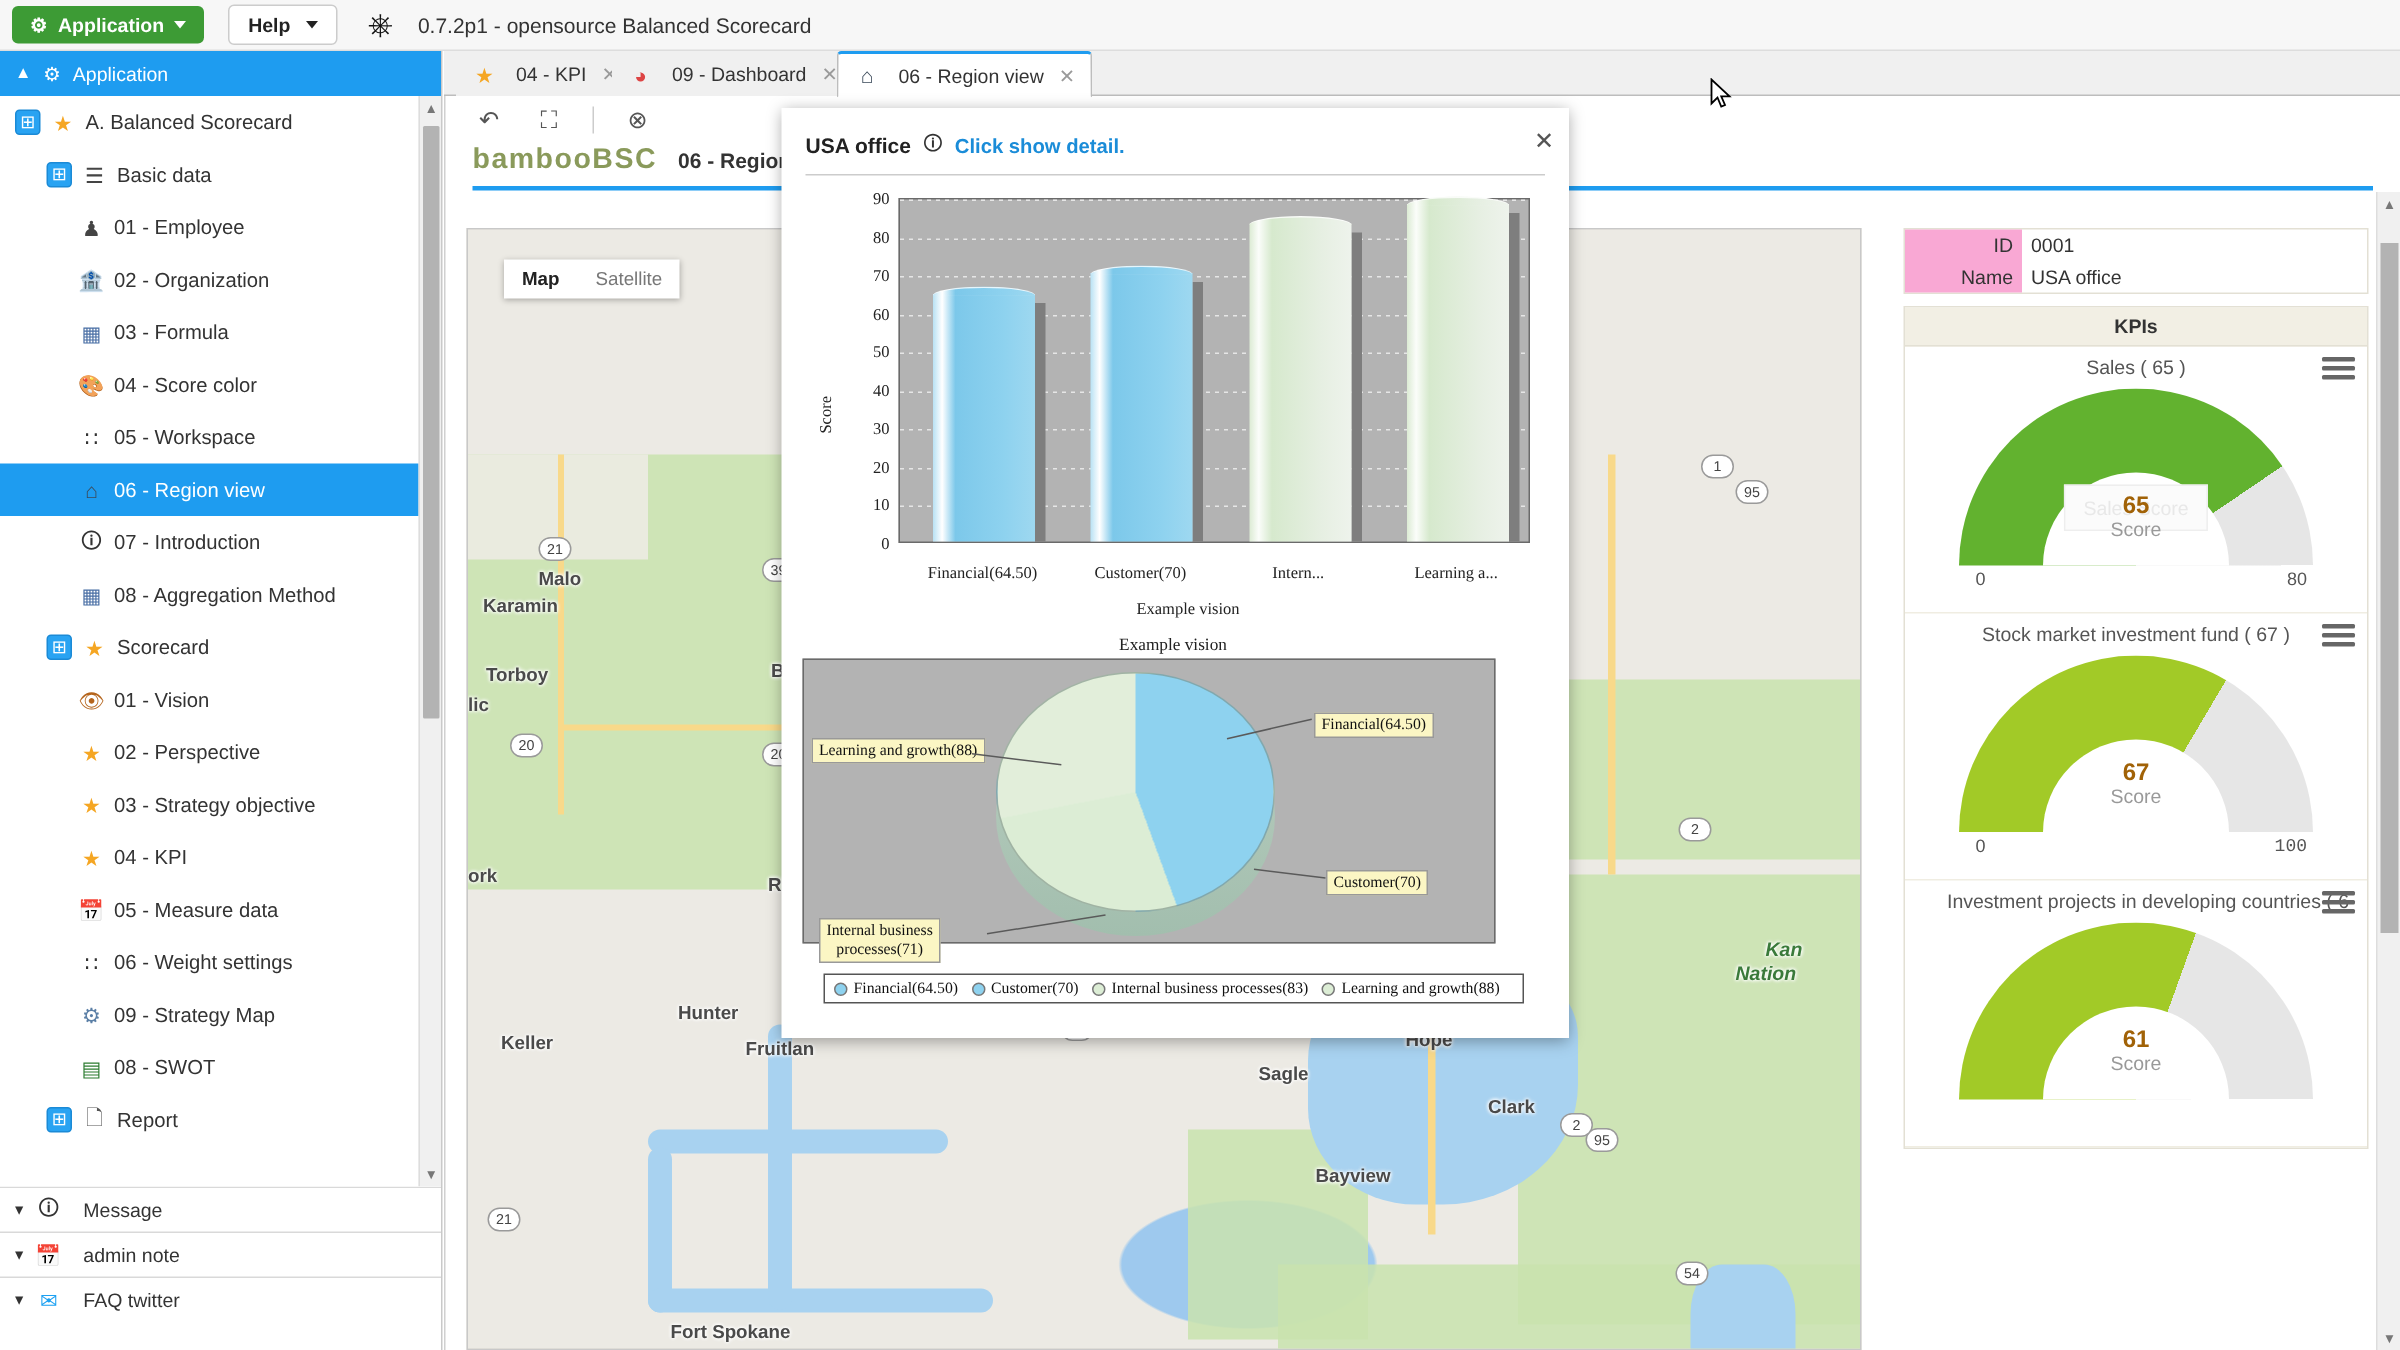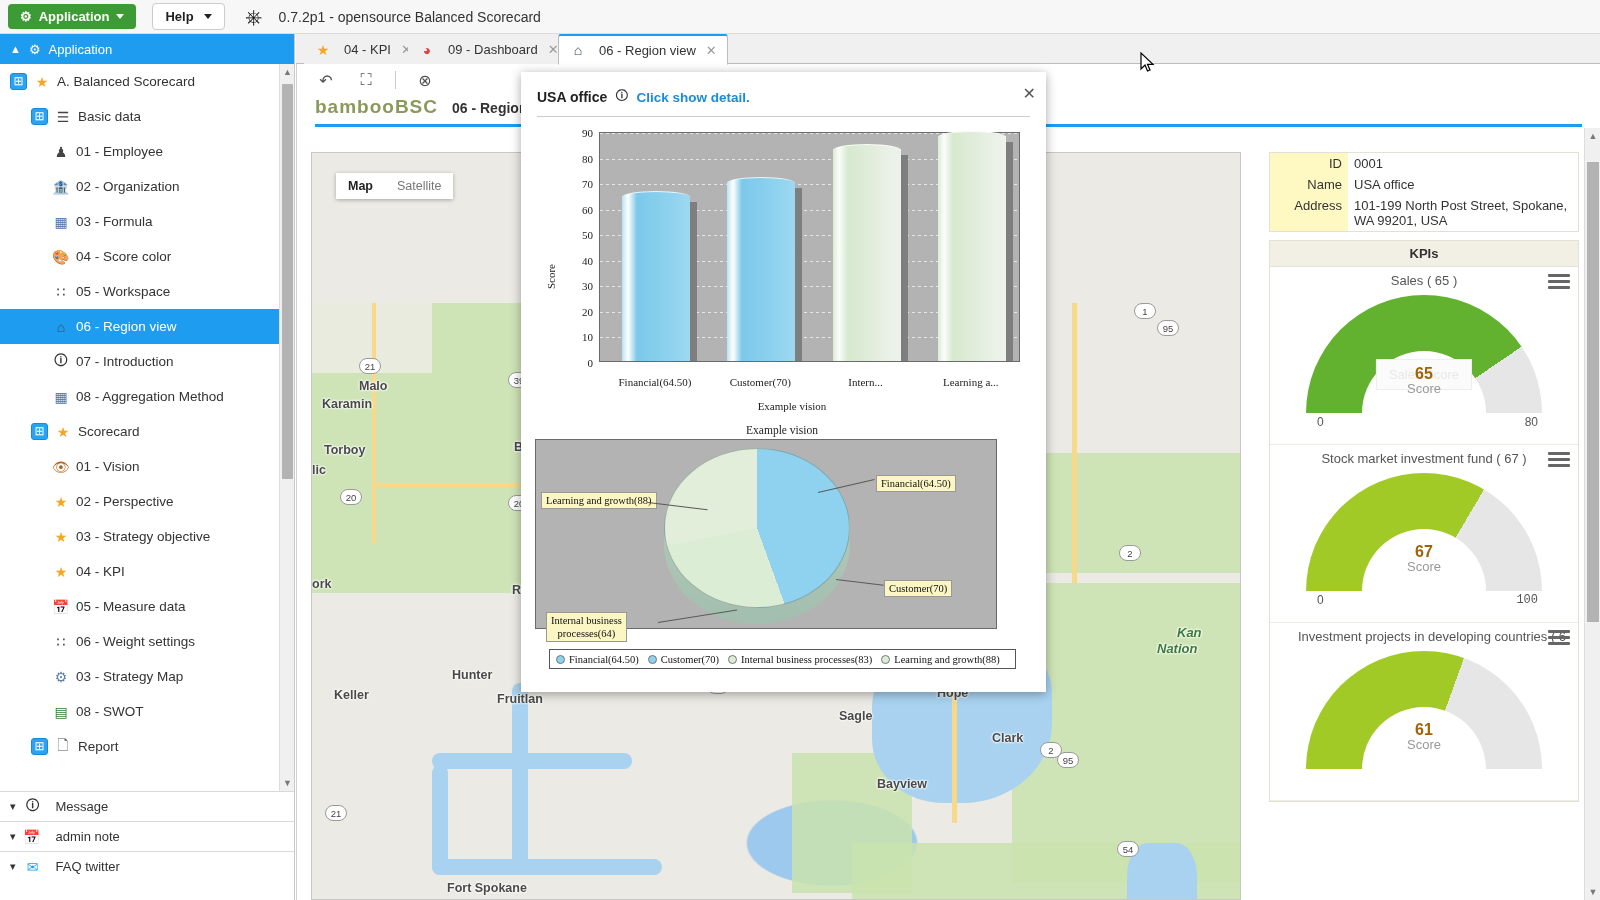--- a/index.html
+++ b/index.html
@@ -134,21 +134,21 @@
   #slider { position:relative; height:36px; }
   .slabel { position:absolute; top:0; transform:translateX(-50%); font-size:13px; color:#8a8a8a; }
   #strack { position:absolute; left:8px; right:80px; top:22px; height:4px; background:#1e88e5;
             border-radius:2px; }
   #sknob { position:absolute; left:228px; top:15px; width:18px;height:18px;border-radius:50%;
            background:#1e88e5; border:3px solid #fff; box-shadow:0 0 0 1px #1e88e5; cursor:pointer;}
   .card { border:1px solid #e3e0d4; background:#fff; margin-bottom:8px; }
   .card-head { background:#f2efe4; text-align:center; font-weight:bold; font-size:13px;
                padding:5px 0; color:#333; border-bottom:1px solid #e3e0d4; }
   .kv { display:flex; font-size:13px; }
-  .kv .k { width:78px; text-align:right; padding:3px 6px 3px 0; background:#fef9c3; color:#333; flex:none;}
+  .kv .k { width:78px; text-align:right; padding:3px 6px 3px 0; background:#f9a8d4; color:#333; flex:none;}
   .kv .v { padding:3px 6px; color:#333; }
   .gauge-wrap { position:relative; height:178px; border-bottom:1px solid #f0ede2; }
   .gauge-title { position:absolute; left:0; right:0; top:6px; text-align:center; font-size:13px;
                  color:#555; padding:0 28px; overflow:hidden; white-space:nowrap; }
   .burger { position:absolute; right:8px; top:4px; width:22px; cursor:pointer; }
   .burger i { display:block; height:3px; background:#666; margin:3px 0; border-radius:1px; }
   .gauge { position:absolute; left:50%; top:28px; transform:translateX(-50%); }
   .gnum { position:absolute; left:50%; transform:translateX(-50%); text-align:center; }
   .gnum b { font-size:16px; color:#a16207; }
   .gnum span { display:block; font-size:13px; color:#999; margin-top:-2px; }
@@ -258,21 +258,21 @@
         <div class="node" style="padding-left: 52px;">
           <span class="ico" style="color:#c0392b">📅</span>
           <span>05 - Measure data</span>
         </div>
         <div class="node" style="padding-left: 52px;">
           <span class="ico" style="color:#333">∷</span>
           <span>06 - Weight settings</span>
         </div>
         <div class="node" style="padding-left: 52px;">
           <span class="ico" style="color:#5b7fa6">⚙</span>
-          <span>03 - Strategy Map</span>
+          <span>09 - Strategy Map</span>
         </div>
         <div class="node" style="padding-left: 52px;">
           <span class="ico" style="color:#2e7d32">▤</span>
           <span>08 - SWOT</span>
         </div>
         <div class="node" style="padding-left: 31px;">
           <span class="exp">⊞</span>
           <span class="ico" style="color:#555">🗋</span>
           <span>Report</span>
         </div>
@@ -483,21 +483,21 @@
                       border:1px solid rgba(120,140,130,.6);"></div>
         </div>
         <div class="callout" style="left:340px;top:35px;">Financial(64.50)</div>
         <div class="leader" style="left:282px;top:52px;width:58px;transform:rotate(-13deg);"></div>
         <div class="callout" style="left:348px;top:140px;">Customer(70)</div>
         <div class="leader" style="left:300px;top:139px;width:48px;transform:rotate(7deg);"></div>
         <div class="callout" style="left:5px;top:52px;">Learning and growth(88)</div>
         <div class="leader" style="left:112px;top:62px;width:60px;transform:rotate(7deg);"></div>
         <div class="callout" style="left:10px;top:172px;text-align:center;">
           <span>Internal business</span><br>
-          <span>processes(64)</span>
+          <span>processes(71)</span>
         </div>
         <div class="leader" style="left:122px;top:182px;width:80px;transform:rotate(-9deg);"></div>
       </div>
       <div id="pielegend">
           <div class="lg">
             <span class="lgdot" style="background:#8ed2ef"></span>
             <span>Financial(64.50)</span>
           </div>
           <div class="lg">
             <span class="lgdot" style="background:#8ed2ef"></span>
@@ -519,24 +519,20 @@
 
     <div class="card">
       <div id="orgrows">
           <div class="kv">
             <div class="k">ID</div>
             <div class="v">0001</div>
           </div>
           <div class="kv">
             <div class="k">Name</div>
             <div class="v">USA office</div>
-          </div>
-          <div class="kv">
-            <div class="k">Address</div>
-            <div class="v">101-199 North Post Street, Spokane, WA 99201, USA</div>
           </div>
         </div>
     </div>
 
     <div class="card">
       <div class="card-head">KPIs</div>
       <div id="gauges">
           <div class="gauge-wrap">
             <div class="gauge-title">Sales ( 65 )</div>
             <div class="burger">

